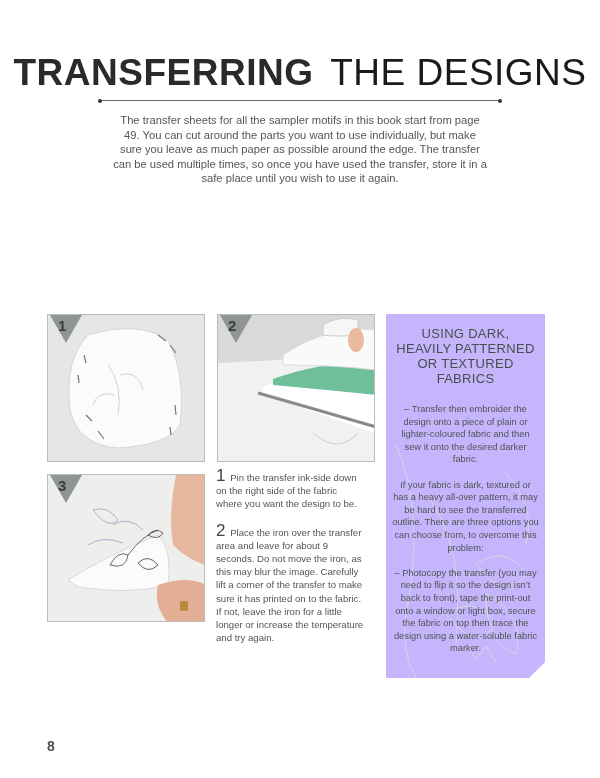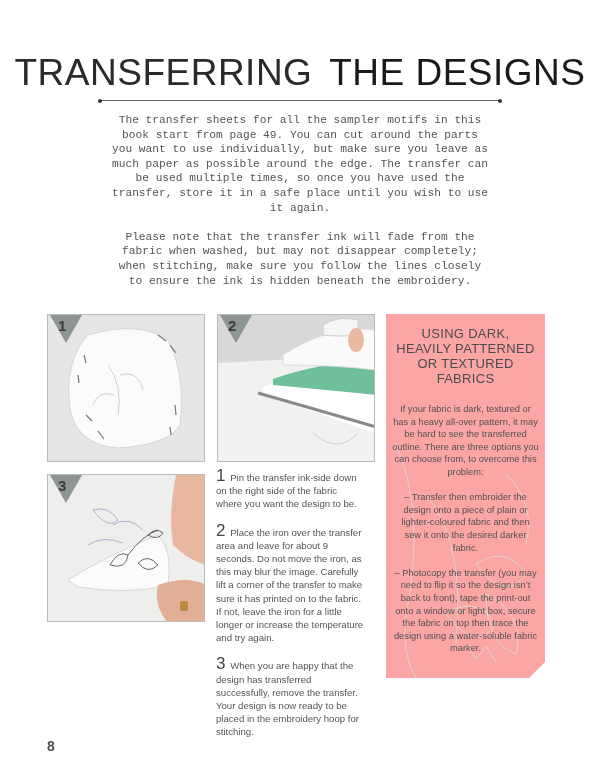--- a/index.html
+++ b/index.html
@@ -4,35 +4,35 @@
   <style>
     html, body { margin: 0; padding: 0; }
     body {
       width: 600px; height: 778px; background: #ffffff; position: relative; overflow: hidden;
       font-family: "Liberation Sans", sans-serif; color: #555;
     }
     .title {
       position: absolute; top: 52px; left: 0; width: 600px; text-align: center;
       font-size: 37px; letter-spacing: 0.5px; color: #222; white-space: nowrap;
     }
-    .title .light { font-weight: 400; color: #2a2a2a; -webkit-text-stroke: 0; }
+    .title .light { font-weight: 700; color: #2a2a2a; -webkit-text-stroke: 0; }
     .title .bold { font-weight: 500; color: #1a1a1a; margin-left: 6px; }
     .rule {
       position: absolute; top: 100px; left: 100px; width: 400px; height: 1px; background: #666;
     }
     .rule::before, .rule::after {
       content: ""; position: absolute; top: -1.5px; width: 4px; height: 4px; border-radius: 50%; background: #333;
     }
     .rule::before { left: -2px; }
     .rule::after { right: -2px; }
     .intro {
       position: absolute; top: 113px; left: 112px; width: 376px; text-align: center;
       font-size: 11.2px; line-height: 14.6px; color: #555;
     }
-    .intro p { margin: 0 0 14.6px 0; font-family: Liberation Mono, monospace; }
+    .intro p { margin: 0 0 14.6px 0; }
 
     .photo {
       position: absolute; border: 1px solid #b9bcbc; overflow: hidden; box-sizing: border-box;
     }
     .photo .badge {
       position: absolute; top: 0; left: 0; width: 0; height: 0;
       border-left: 16px solid transparent; border-right: 16px solid transparent;
       border-top: 28px solid #8f9593; left: 2px;
     }
     .photo .badge-num {
@@ -44,21 +44,21 @@
 
     .steps {
       position: absolute; top: 469px; left: 216px; width: 166px;
       font-size: 9.6px; line-height: 13.2px; color: #555;
     }
     .steps p { margin: 0 18px 13px 0; }
     .steps .num { font-size: 17px; color: #444; font-weight: 300; margin-right: 2px; }
 
     .sidebar {
       position: absolute; left: 386px; top: 314px; width: 159px; height: 364px;
-      background: #fca5a5;
+      background: #c4b5fd;
       clip-path: polygon(0 0, 100% 0, 100% 348px, 143px 100%, 0 100%);
     }
     .sidebar svg.deco { position: absolute; left: 0; top: 0; }
     .sidebar h3 {
       position: relative; margin: 12px 8px 0 8px; text-align: center;
       font-size: 13px; line-height: 15px; font-weight: normal; color: #4a4d4c; letter-spacing: 0.3px;
     }
     .sidebar .body {
       position: relative; margin: 17px 6px 0 6px; text-align: center;
       font-size: 9.3px; line-height: 12.6px; color: #505352;
@@ -73,21 +73,20 @@
 <body>
 
 <div class="title">
   <span class="light">TRANSFERRING</span>
   <span class="bold">THE DESIGNS</span>
 </div>
 <div class="rule"></div>
 
 <div class="intro">
   <p>The transfer sheets for all the sampler motifs in this book start from page 49. You can cut around the parts you want to use individually, but make sure you leave as much paper as possible around the edge. The transfer can be used multiple times, so once you have used the transfer, store it in a safe place until you wish to use it again.</p>
-  <p>Please note that the transfer ink will fade from the fabric when washed, but may not disappear completely; when stitching, make sure you follow the lines closely to ensure the ink is hidden beneath the embroidery.</p>
 </div>
 
 <div class="photo" id="photo1">
   <svg width="158" height="148">
     <rect width="158" height="148" fill="#e6e6e4"></rect>
     <path d="M40 20 Q90 5 120 25 Q138 60 132 110 Q120 130 70 133 Q30 130 22 95 Q16 45 40 20 Z" fill="#fbfbfb" stroke="#d6d6d6"></path>
     <path d="M60 50 Q75 70 70 100 M72 60 Q90 55 95 75 M66 80 Q50 75 45 90" stroke="#cdd0d8" fill="none"></path>
     <line x1="36" y1="40" x2="38" y2="48" stroke="#777" stroke-width="1.2"></line>
     <line x1="30" y1="60" x2="31" y2="68" stroke="#777" stroke-width="1.2"></line>
     <line x1="110" y1="20" x2="118" y2="26" stroke="#777" stroke-width="1.2"></line>
@@ -142,39 +141,35 @@
 
 <div class="steps">
   <p>
     <span class="num">1</span>
     <span>Pin the transfer ink-side down on the right side of the fabric where you want the design to be.</span>
   </p>
   <p>
     <span class="num">2</span>
     <span>Place the iron over the transfer area and leave for about 9 seconds. Do not move the iron, as this may blur the image. Carefully lift a corner of the transfer to make sure it has printed on to the fabric. If not, leave the iron for a little longer or increase the temperature and try again.</span>
   </p>
-  <p>
-    <span class="num">3</span>
-    <span>When you are happy that the design has transferred successfully, remove the transfer. Your design is now ready to be placed in the embroidery hoop for stitching.</span>
-  </p>
 </div>
 
 <div class="sidebar">
   <svg class="deco" width="159" height="364">
     <g stroke="#d9dddc" fill="none" stroke-width="0.8">
       <path d="M10 130 Q40 200 20 300 Q15 340 30 364"></path>
       <path d="M40 180 Q80 230 70 330"></path>
       <path d="M90 250 Q120 230 140 260 Q120 290 90 250 Z"></path>
       <path d="M100 280 Q140 300 130 340 Q100 330 100 280 Z"></path>
       <path d="M60 300 Q90 280 110 310 Q90 340 60 300 Z"></path>
       <path d="M120 160 Q150 190 140 230"></path>
       <path d="M80 330 L90 345 L100 332 L110 348"></path>
     </g>
   </svg>
   <h3>USING DARK, HEAVILY PATTERNED OR TEXTURED FABRICS</h3>
   <div class="body">
+    <p>– Transfer then embroider the design onto a piece of plain or lighter-coloured fabric and then sew it onto the desired darker fabric.</p>
     <p>If your fabric is dark, textured or has a heavy all-over pattern, it may be hard to see the transferred outline. There are three options you can choose from, to overcome this problem:</p>
-    <p>– Transfer then embroider the design onto a piece of plain or lighter-coloured fabric and then sew it onto the desired darker fabric.</p>
     <p>– Photocopy the transfer (you may need to flip it so the design isn’t back to front), tape the print-out onto a window or light box, secure the fabric on top then trace the design using a water-soluble fabric marker.</p>
   </div>
 </div>
 
 <div class="page-number">8</div>
 
 </body></html>

